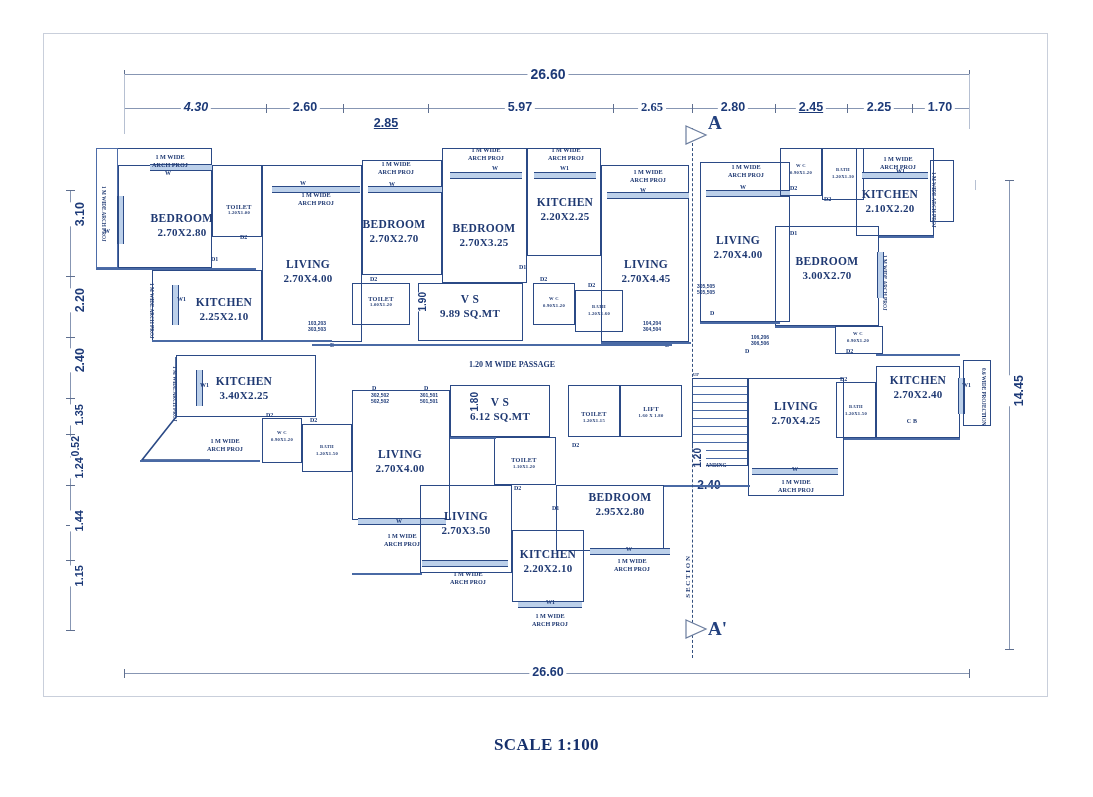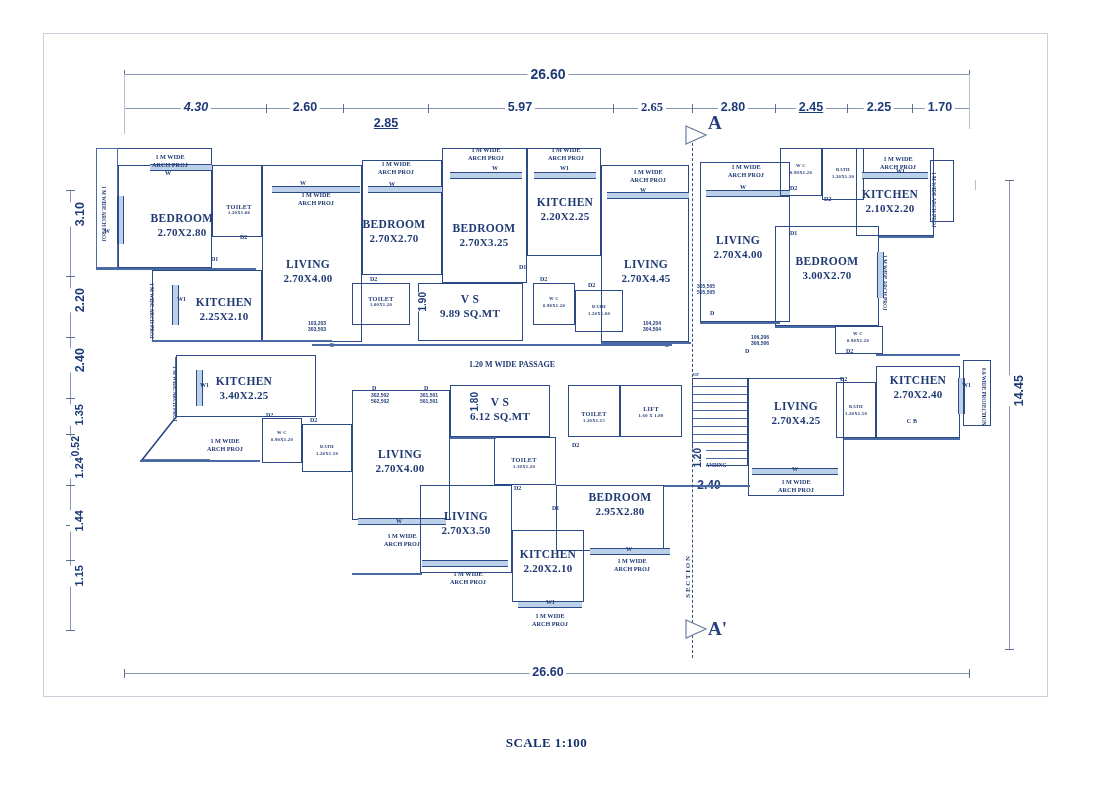--- a/index.html
+++ b/index.html
@@ -40,21 +40,21 @@
   .tickH{position:absolute;height:1px;width:9px;background:#5f6f8f;}
   .ext{position:absolute;width:1px;background:#b6c0d2;}
 
   
   .secline{position:absolute;width:0;border-left:1.2px dashed #33507f;}
 
   
   .title{position:absolute;width:100%;text-align:center;color:#16306c;
          font-family:"Liberation Serif", serif;font-weight:700;}
   .title1{font-size:20px;letter-spacing:.4px;}
-  .title2{font-size:13px;letter-spacing:.4px;}
+  .title2{font-size:17px;letter-spacing:.4px;}
   .secmark{position:absolute;font-size:19px;font-weight:700;color:#23417f;
      font-family:"Liberation Serif", serif;}
 
   .stairstep{position:absolute;height:1px;background:#4a6aa5;}
   .win{position:absolute;background:#bcd0ea;border-top:1px solid #2b4a86;border-bottom:1px solid #2b4a86;}
   .winV{position:absolute;background:#bcd0ea;border-left:1px solid #2b4a86;border-right:1px solid #2b4a86;}
 
   .note{position:absolute;text-align:center;white-space:nowrap;color:#203a73;
         transform:translateX(-50%);}
   .noteL{position:absolute;white-space:nowrap;color:#203a73;}

